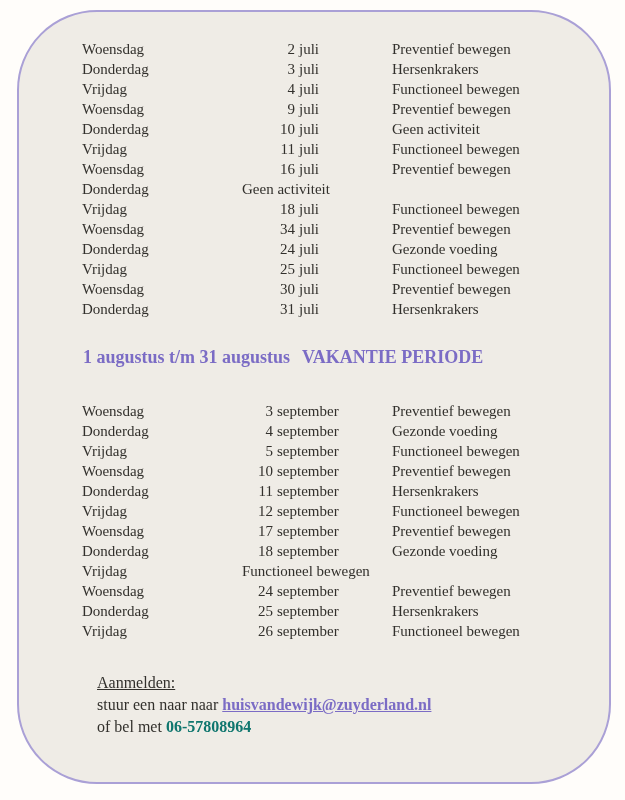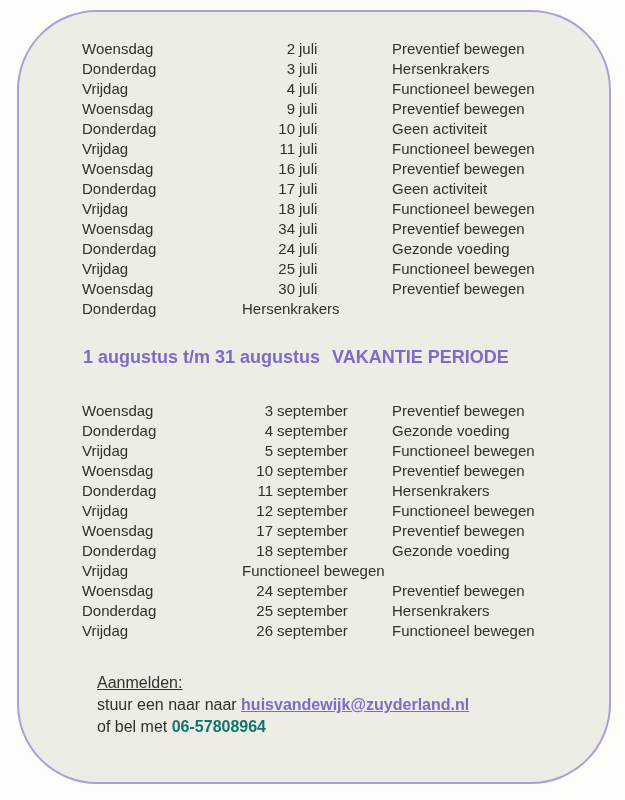--- a/index.html
+++ b/index.html
@@ -8,20 +8,21 @@
     width: 625px;
     height: 800px;
     background: #fffdfa;
     font-family: "Liberation Sans", sans-serif;
     overflow: hidden;
   }
   .page {
     position: relative;
     width: 625px;
     height: 800px;
+    font-family: Liberation Serif, serif;
   }
   .card {
     position: absolute;
     left: 17px;
     top: 10px;
     width: 594px;
     height: 774px;
     box-sizing: border-box;
     background: #efece6;
     border: 2px solid #aaa0d6;
@@ -116,21 +117,20 @@
           <span class="date"><span class="num">11</span><span class="month">juli</span></span>
           <span class="act">Functioneel bewegen</span>
         </div>
         <div class="row">
           <span class="day">Woensdag</span>
           <span class="date"><span class="num">16</span><span class="month">juli</span></span>
           <span class="act">Preventief bewegen</span>
         </div>
         <div class="row">
           <span class="day">Donderdag</span>
-          <span class="date"><span class="num">17</span><span class="month">juli</span></span>
           <span class="act">Geen activiteit</span>
         </div>
         <div class="row">
           <span class="day">Vrijdag</span>
           <span class="date"><span class="num">18</span><span class="month">juli</span></span>
           <span class="act">Functioneel bewegen</span>
         </div>
         <div class="row">
           <span class="day">Woensdag</span>
           <span class="date"><span class="num">34</span><span class="month">juli</span></span>
@@ -146,20 +146,21 @@
           <span class="date"><span class="num">25</span><span class="month">juli</span></span>
           <span class="act">Functioneel bewegen</span>
         </div>
         <div class="row">
           <span class="day">Woensdag</span>
           <span class="date"><span class="num">30</span><span class="month">juli</span></span>
           <span class="act">Preventief bewegen</span>
         </div>
         <div class="row">
           <span class="day">Donderdag</span>
+          <span class="date"><span class="num">31</span><span class="month">juli</span></span>
           <span class="act">Hersenkrakers</span>
         </div>
       </div>
 
     <div class="vacation-heading">
       <span>1 augustus t/m 31 augustus</span><span class="vacation-label">VAKANTIE PERIODE</span>
     </div>
 
     <div class="schedule september" id="september-rows">
         <div class="row">

